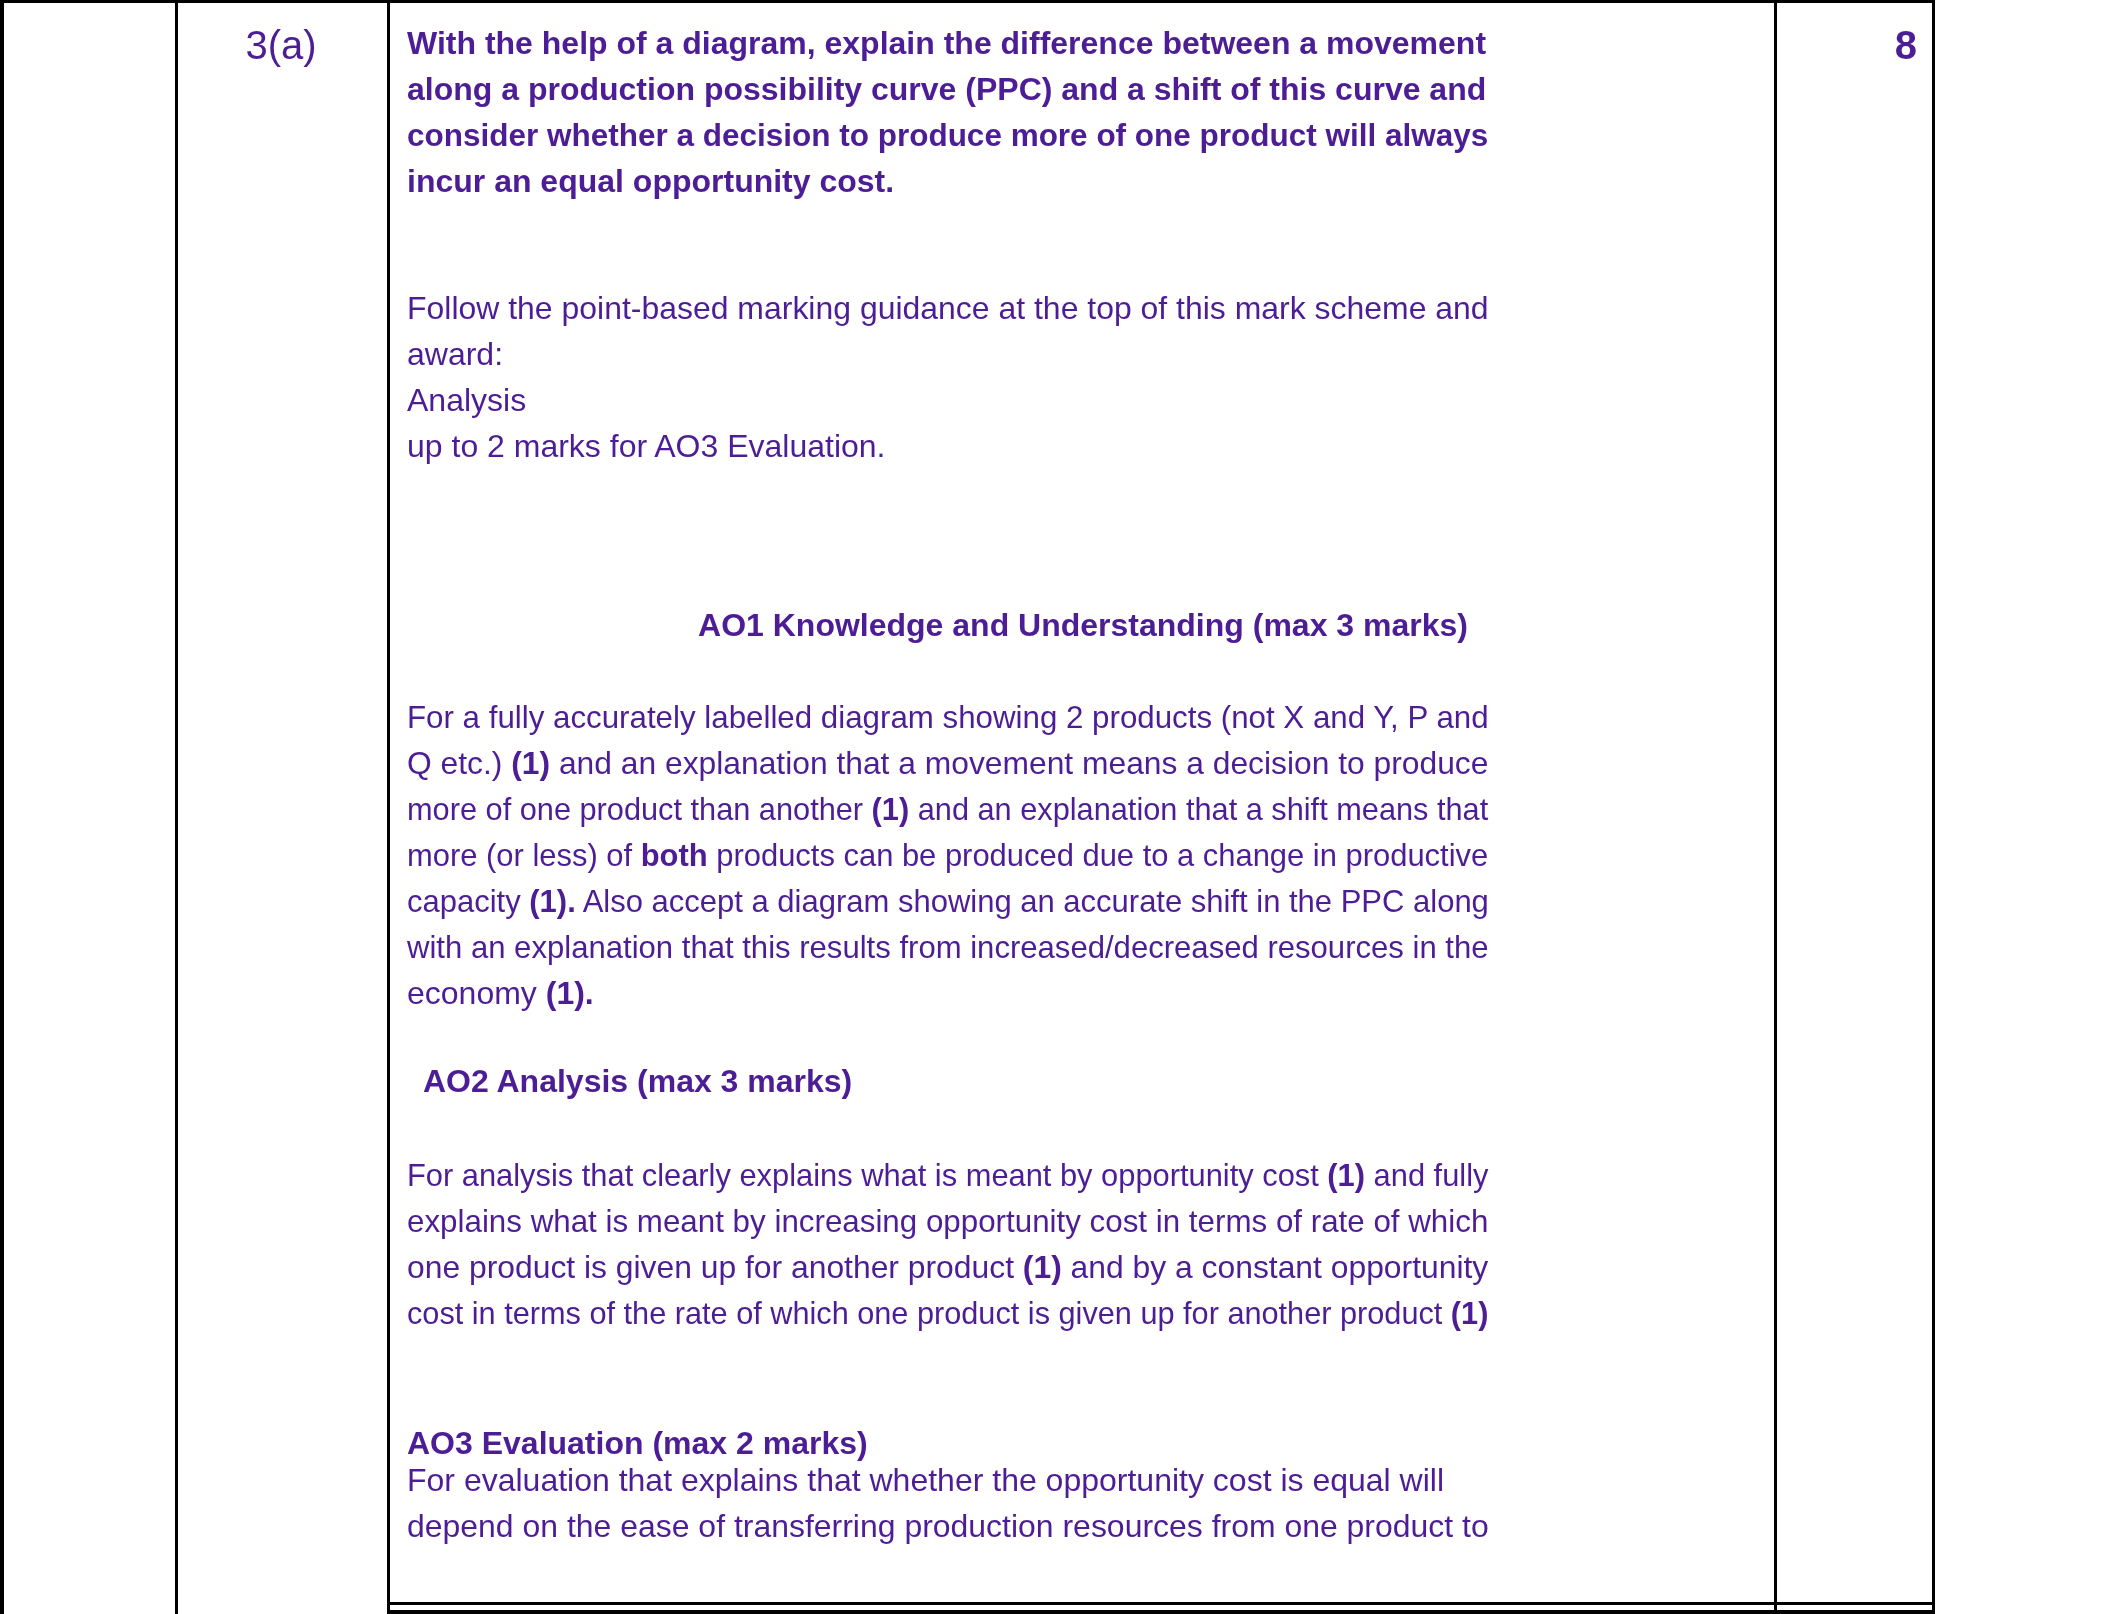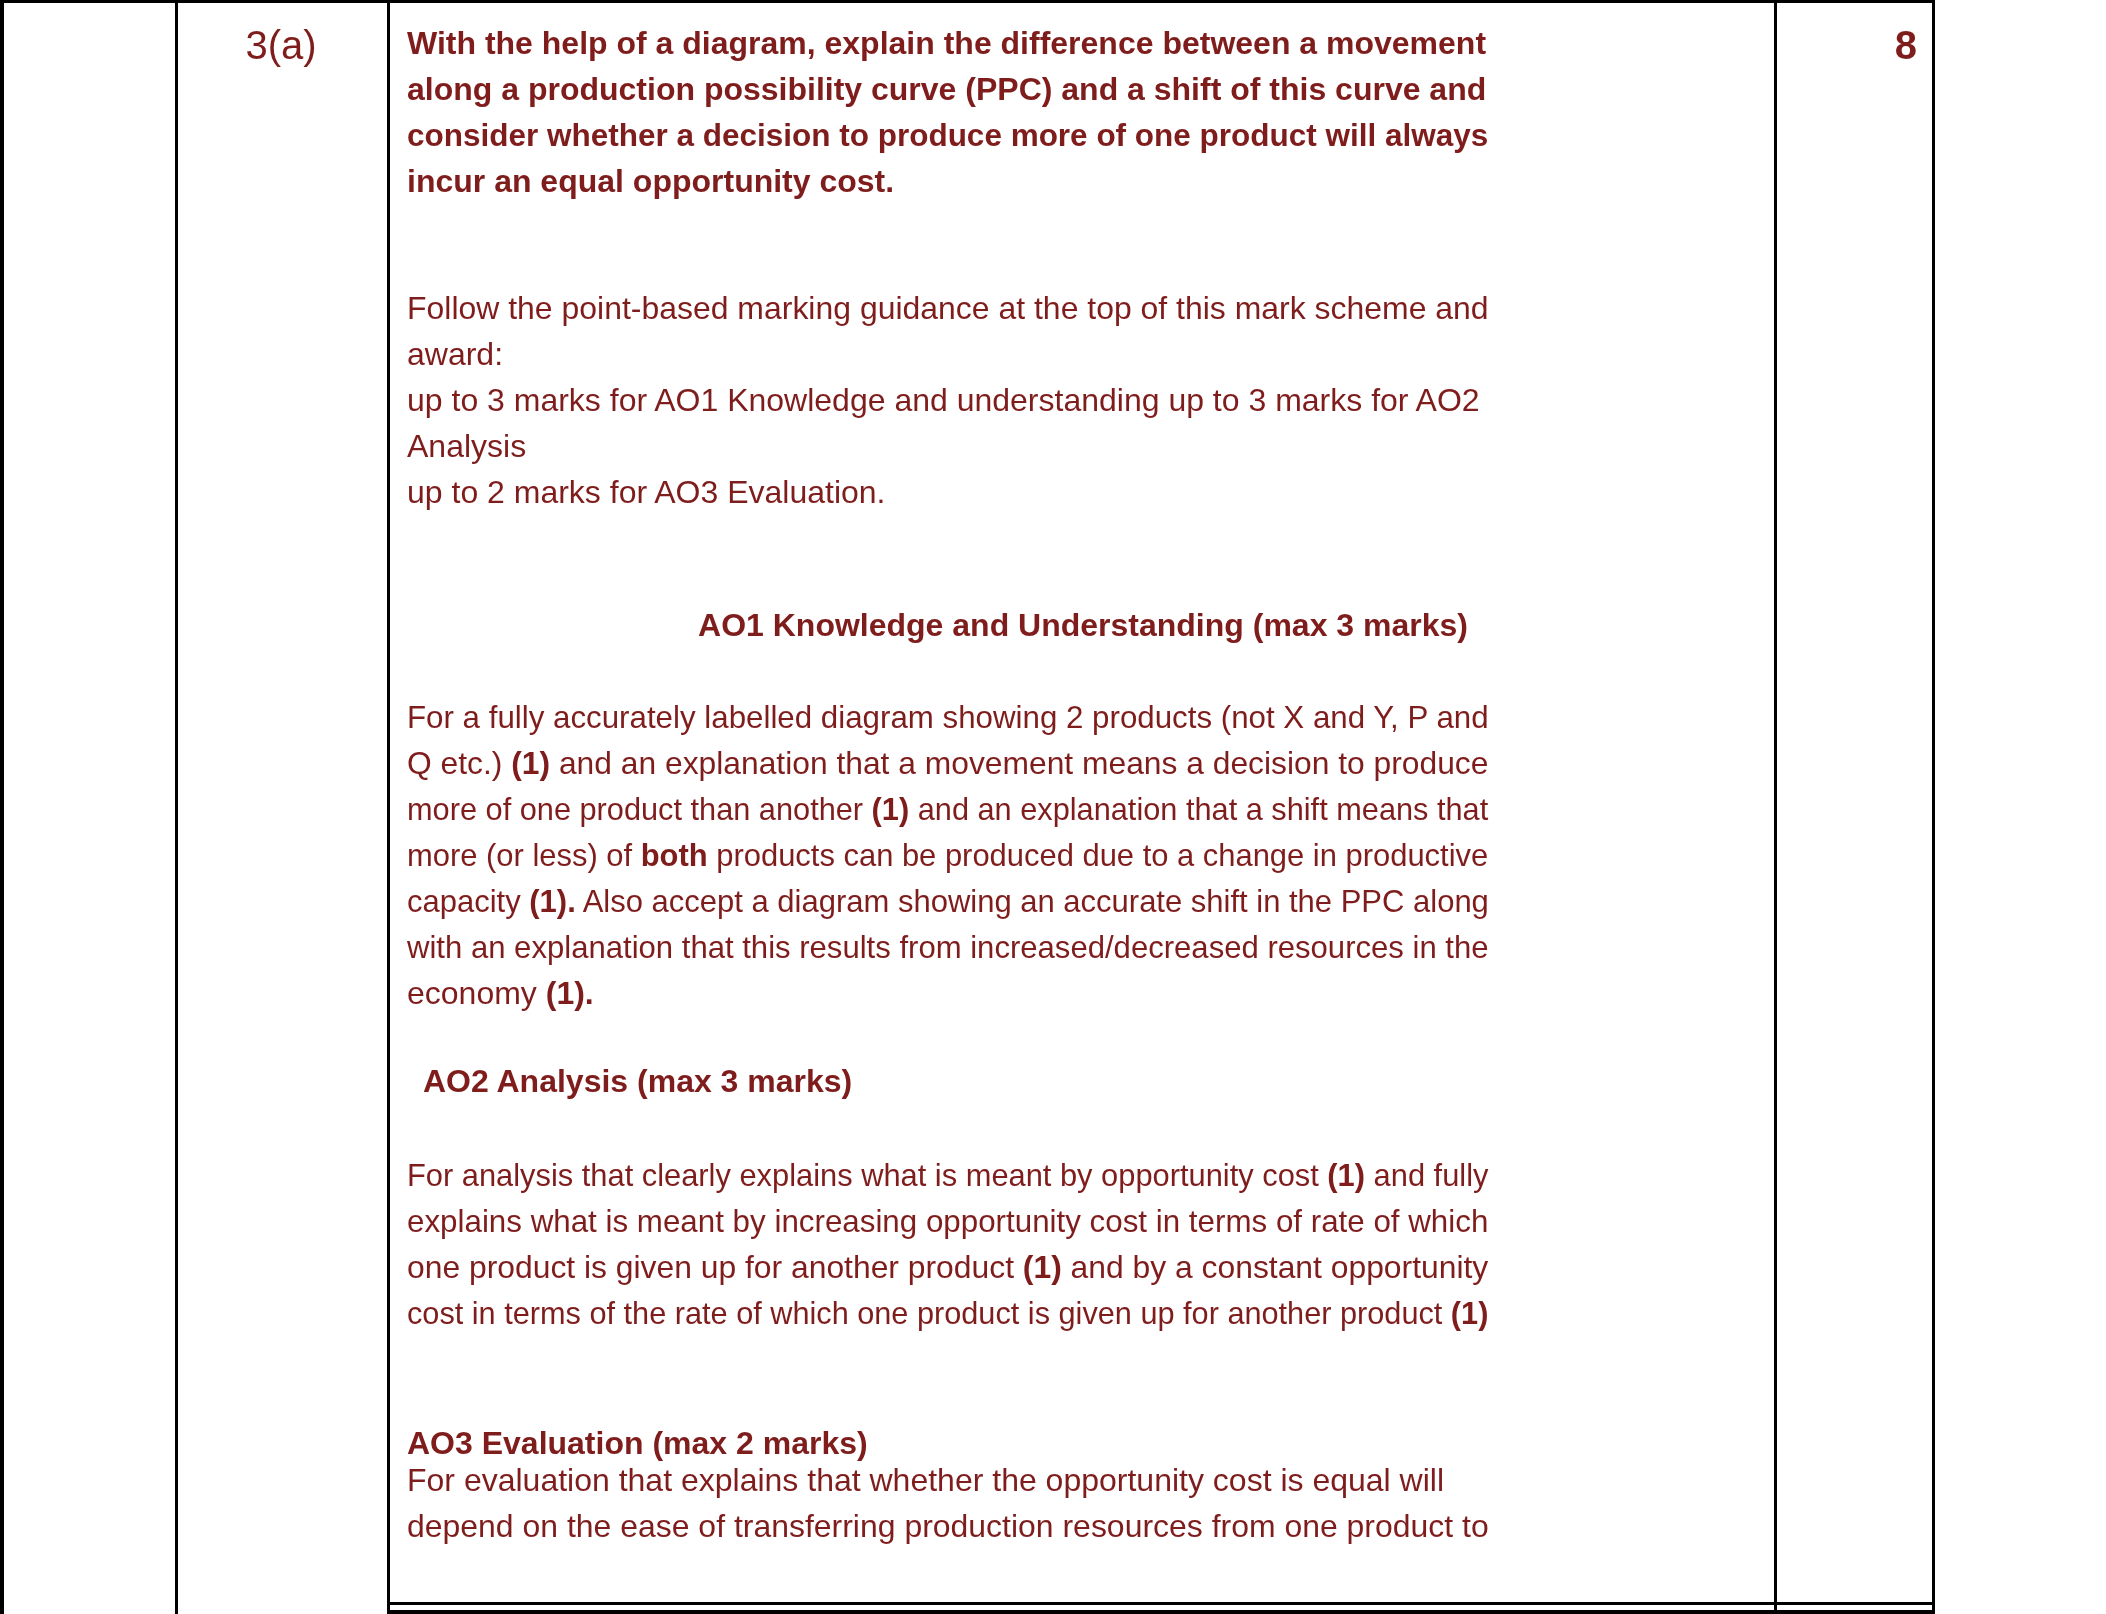--- a/index.html
+++ b/index.html
@@ -2,21 +2,21 @@
 <html><head>
 <meta charset="utf-8">
 <style>
   html,body{margin:0;padding:0;background:#ffffff;}
   #page{
     position:relative;
     width:2106px;height:1614px;
     background:#ffffff;
     overflow:hidden;
     font-family:"Liberation Sans","DejaVu Sans",sans-serif;
-    color:#7f1d1d;
+    color:#4c1d95;
   }
   .vline{position:absolute;top:0;bottom:0;width:3px;background:#000;}
   .hline{position:absolute;height:3px;background:#000;}
   .cell-text{position:absolute;font-size:40px;line-height:46px;}
   #q-num{left:178px;top:22px;width:206px;text-align:center;}
   #marks-val{left:1778px;top:22px;width:139px;text-align:right;font-weight:bold;}
   .block{position:absolute;left:407px;width:1352px;font-size:32px;}
   .block .ln{
     display:block;white-space:nowrap;height:46px;line-height:46px;
     transform-origin:0 50%;
@@ -45,21 +45,20 @@
   <div id="answer-cell">
       <div class="block bold" style="top: 20px;">
         <div class="ln"><span class="b">With the help of a diagram, explain the difference between a movement</span></div>
         <div class="ln"><span class="b">along a production possibility curve (PPC) and a shift of this curve and</span></div>
         <div class="ln" style="transform: scaleX(0.984);"><span class="b">consider whether a decision to produce more of one product will always</span></div>
         <div class="ln"><span class="b">incur an equal opportunity cost.</span></div>
       </div>
       <div class="block" style="top: 285px;">
         <div class="ln" style="transform: scaleX(0.9985);"><span>Follow the point-based marking guidance at the top of this mark scheme and</span></div>
         <div class="ln"><span>award:</span></div>
-        <div class="ln"><span>up to 3 marks for AO1 Knowledge and understanding up to 3 marks for AO2</span></div>
         <div class="ln"><span>Analysis</span></div>
         <div class="ln"><span>up to 2 marks for AO3 Evaluation.</span></div>
       </div>
       <div class="block bold" style="top: 602px; text-align: center;">
         <div class="ln"><span class="b">AO1 Knowledge and Understanding (max 3 marks)</span></div>
       </div>
       <div class="block" style="top: 694px;">
         <div class="ln" style="transform: scaleX(0.9776);"><span>For a fully accurately labelled diagram showing 2 products (not X and Y, P and</span></div>
         <div class="ln" style="transform: scaleX(0.9934);"><span>Q etc.) </span><span class="b">(1)</span><span> and an explanation that a movement means a decision to produce</span></div>
         <div class="ln" style="transform: scaleX(0.9602);"><span>more of one product than another </span><span class="b">(1)</span><span> and an explanation that a shift means that</span></div>

